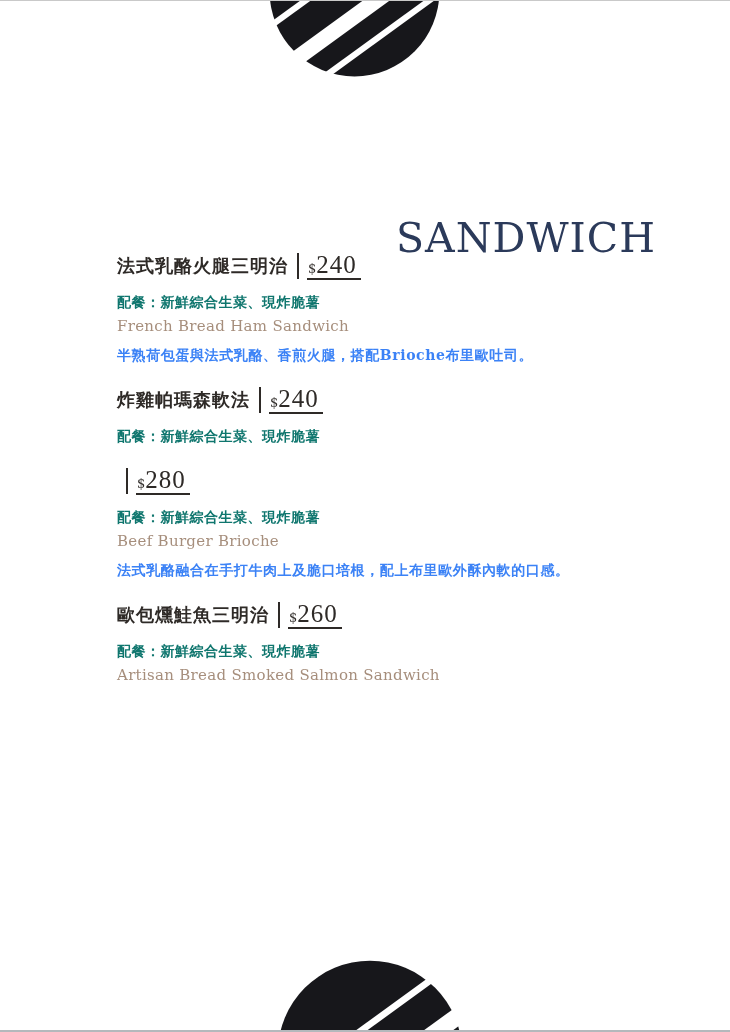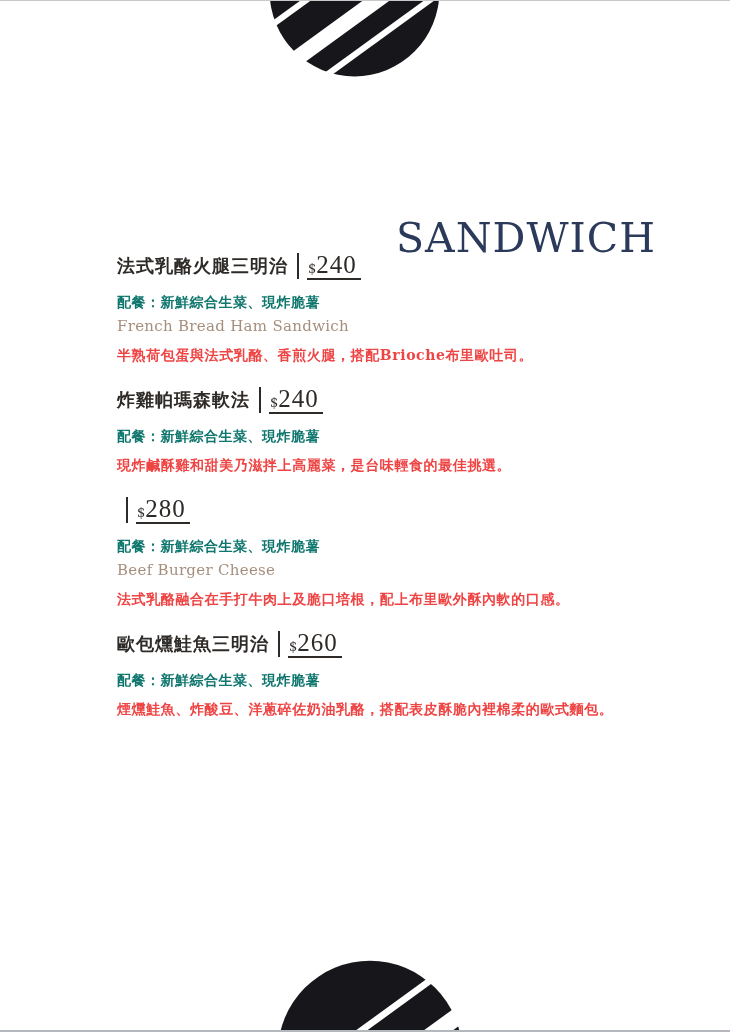--- a/index.html
+++ b/index.html
@@ -72,21 +72,21 @@
   .en {
     margin-top:6px;
     font-size:15px;
     color:#a68e7c;
     letter-spacing:0.3px;
     line-height:18px;
   }
   .desc {
     margin-top:12px;
     font-size:14px; font-weight:bold;
-    color:#ef4444; letter-spacing:0.6px;
+    color:#3b82f6; letter-spacing:0.6px;
     line-height:17px;
   }
 </style>
 </head>
 <body>
 
 <div class="edge-top"></div>
 
 <svg class="logo-top" viewBox="0 0 200 200" aria-hidden="true">
   <circle cx="100" cy="100" r="97" fill="#17171b"></circle>
@@ -118,47 +118,46 @@
   <div class="item">
     <div class="title-row">
       <span class="name">炸雞帕瑪森軟法</span>
       <span class="bar"></span>
       <span class="price">
         <span class="cur">$</span>
         <span class="digits">240</span>
       </span>
     </div>
     <div class="side">配餐：新鮮綜合生菜、現炸脆薯</div>
-    <div class="desc">現炸鹹酥雞和甜美乃滋拌上高麗菜，是台味輕食的最佳挑選。</div>
   </div>
 
   <div class="item">
     <div class="title-row">
       <span class="bar"></span>
       <span class="price">
         <span class="cur">$</span>
         <span class="digits">280</span>
       </span>
     </div>
     <div class="side">配餐：新鮮綜合生菜、現炸脆薯</div>
-    <div class="en">Beef Burger Cheese</div>
+    <div class="en">Beef Burger Brioche</div>
     <div class="desc">法式乳酪融合在手打牛肉上及脆口培根，配上布里歐外酥內軟的口感。</div>
   </div>
 
   <div class="item">
     <div class="title-row">
       <span class="name">歐包燻鮭魚三明治</span>
       <span class="bar"></span>
       <span class="price">
         <span class="cur">$</span>
         <span class="digits">260</span>
       </span>
     </div>
     <div class="side">配餐：新鮮綜合生菜、現炸脆薯</div>
-    <div class="desc">煙燻鮭魚、炸酸豆、洋蔥碎佐奶油乳酪，搭配表皮酥脆內裡棉柔的歐式麵包。</div>
+    <div class="en">Artisan Bread Smoked Salmon Sandwich</div>
   </div>
 
 </div>
 
 <svg class="logo-bottom" viewBox="0 0 200 200" aria-hidden="true">
   <circle cx="100" cy="100" r="97" fill="#17171b"></circle>
   <g transform="rotate(-36 100 100)" fill="#ffffff">
     <rect x="-60" y="72" width="320" height="7"></rect>
     <rect x="-60" y="114" width="320" height="18"></rect>
     <rect x="-60" y="155" width="320" height="7"></rect>

